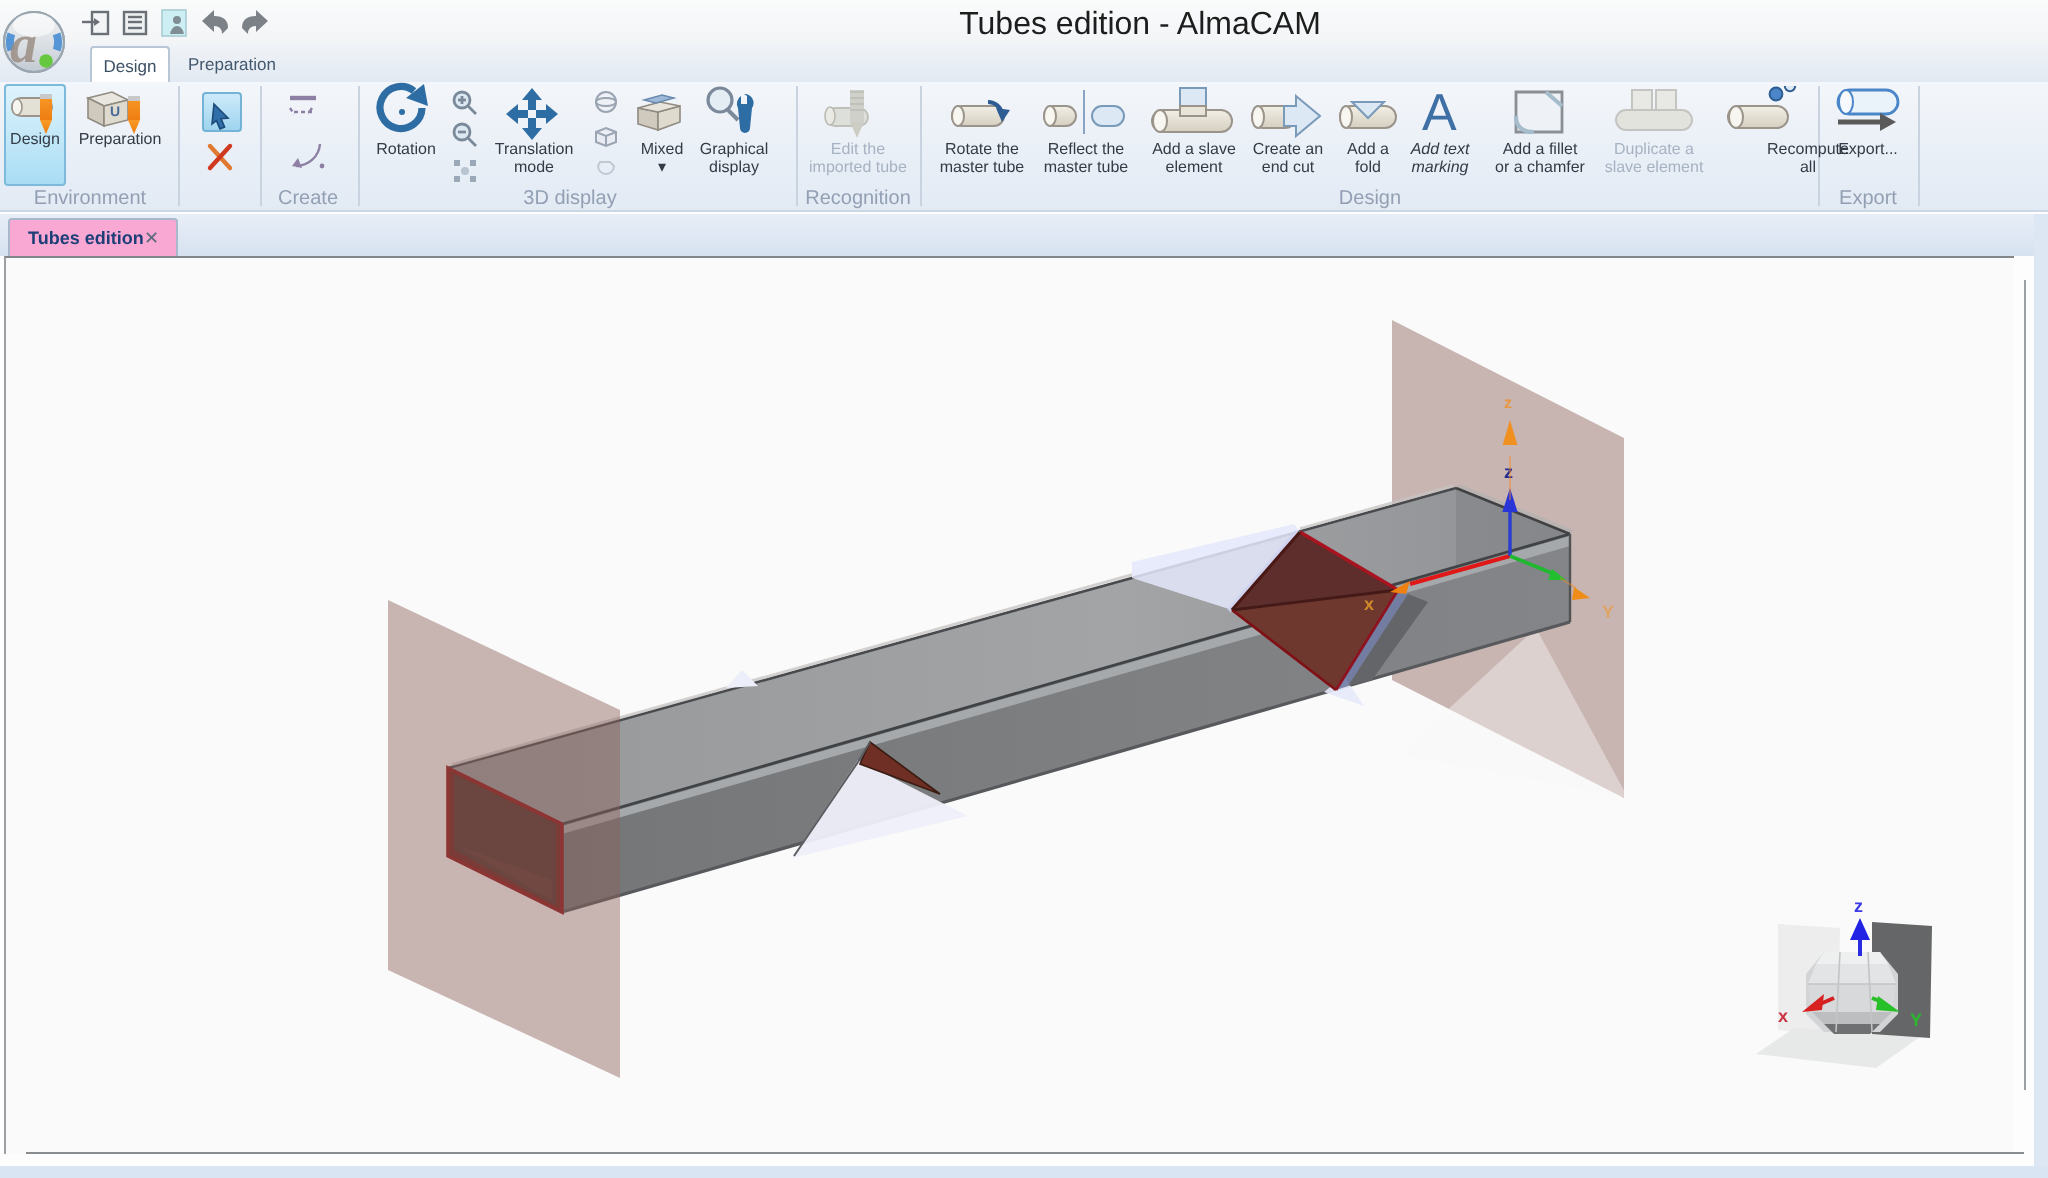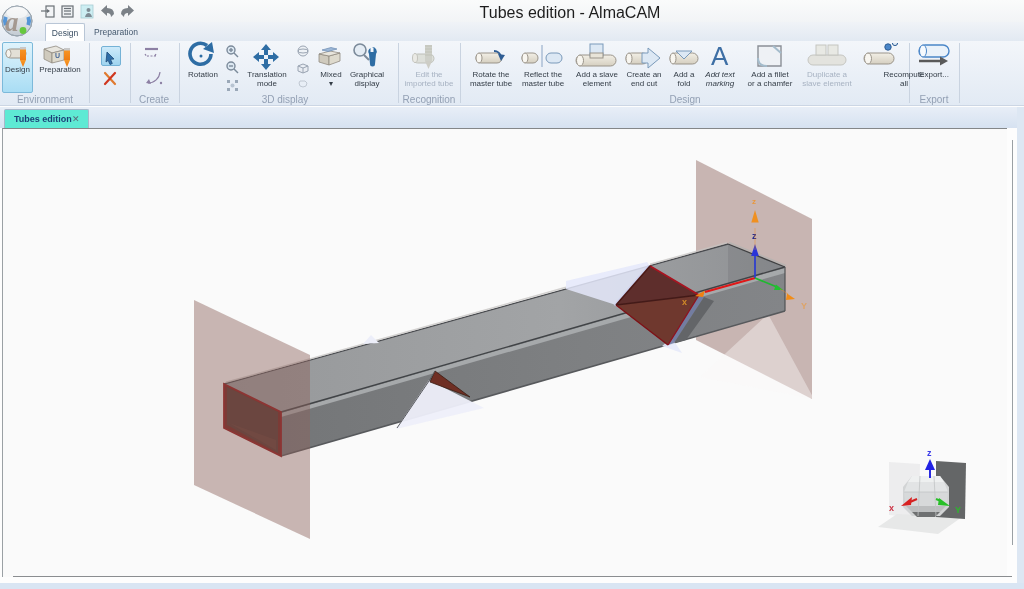--- a/index.html
+++ b/index.html
@@ -18,21 +18,21 @@
 #ribbon { left:0; top:41px; width:1024px; height:65px; background:linear-gradient(#f3f6fa,#e2eaf4); border-bottom:1px solid #ccd6e4; }
 .vsep { position:absolute; top:2px; height:60px; width:1px; background:#c9d3e0; }
 .glabel { position:absolute; top:53px; font-size:10px; color:#93a0b4; text-align:center; }
 .blabel { position:absolute; font-size:8px; color:#333c46; text-align:center; line-height:9px; }
 .blabel.dis { color:#a7b2c2; }
 
 #btn-design { left:2px; top:1px; width:31px; height:51px; background:linear-gradient(#dff3fc,#a9ddf4); border:1px solid #7cb9da; border-radius:2px; }
 #btn-cursor { left:101px; top:5px; width:20px; height:20px; background:linear-gradient(#cdeafa,#9fd4ef); border:1px solid #74b2d6; border-radius:2px; }
 
 #docstrip { left:0; top:107px; width:1024px; height:21px; background:linear-gradient(#e8eef7,#d6e2f1); }
-#doctab { left:4px; top:109px; width:85px; height:19px; background:#5eead4; border:1px solid #a9b8ca; border-bottom:none; border-radius:2px 2px 0 0; }
+#doctab { left:4px; top:109px; width:85px; height:19px; background:#f9a8d4; border:1px solid #a9b8ca; border-bottom:none; border-radius:2px 2px 0 0; }
 #doctab span.t { position:absolute; left:9px; top:4px; font-size:9px; font-weight:bold; color:#1c3f77; }
 #doctab span.x { position:absolute; left:67px; top:4px; font-size:9px; color:#5a6a7a; }
 
 #canvas { left:2px; top:128px; width:1005px; height:449px; background:#fafafa; border-top:1px solid #848789; border-left:1px solid #9aa0a4; }
 #rightline { left:1012px; top:140px; width:1px; height:405px; background:#9aa0a4; }
 #botline { left:13px; top:576px; width:999px; height:1px; background:#8a8d90; }
 #botstrip { left:0; top:583px; width:1024px; height:6px; background:#d9e5f3; }
 #rightstrip { left:1017px; top:107px; width:7px; height:476px; background:#dde7f3; }
 </style>
 </head>

